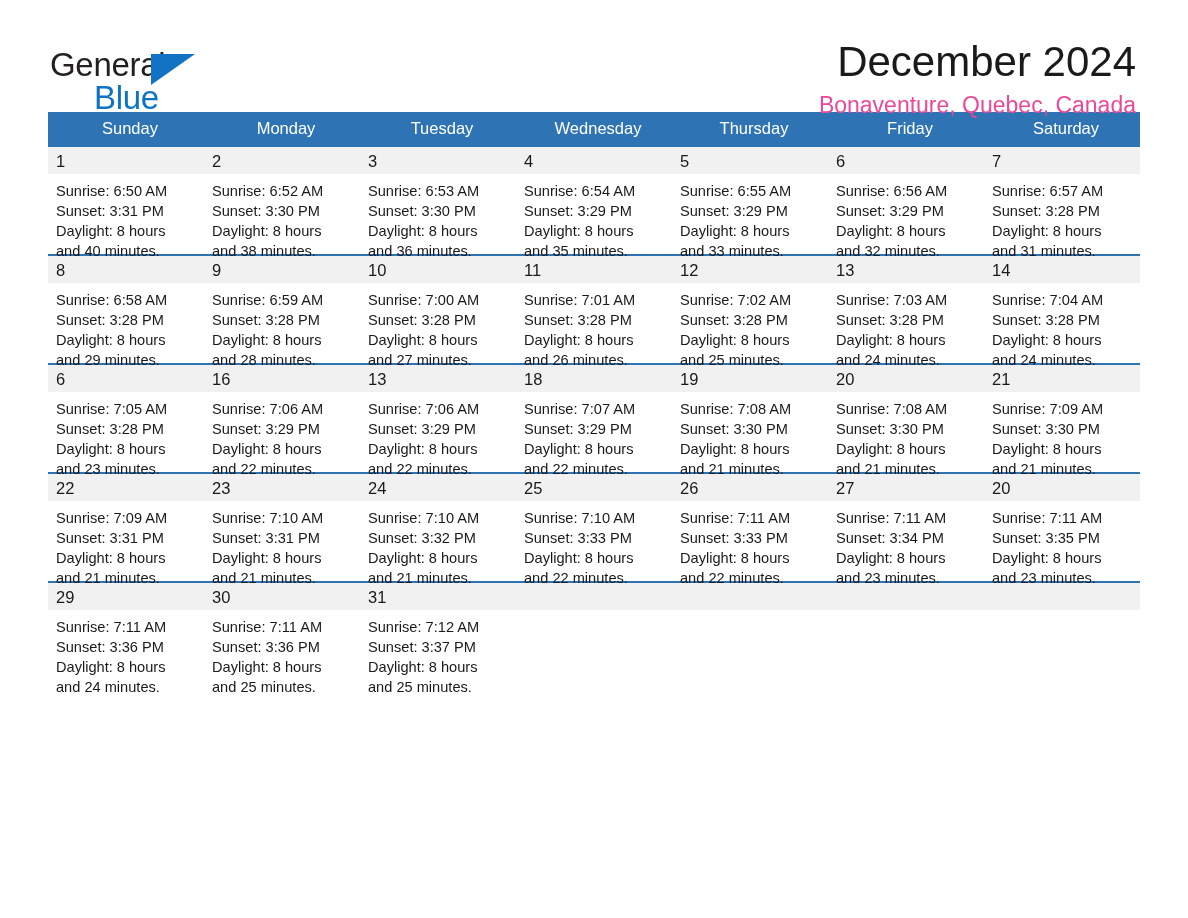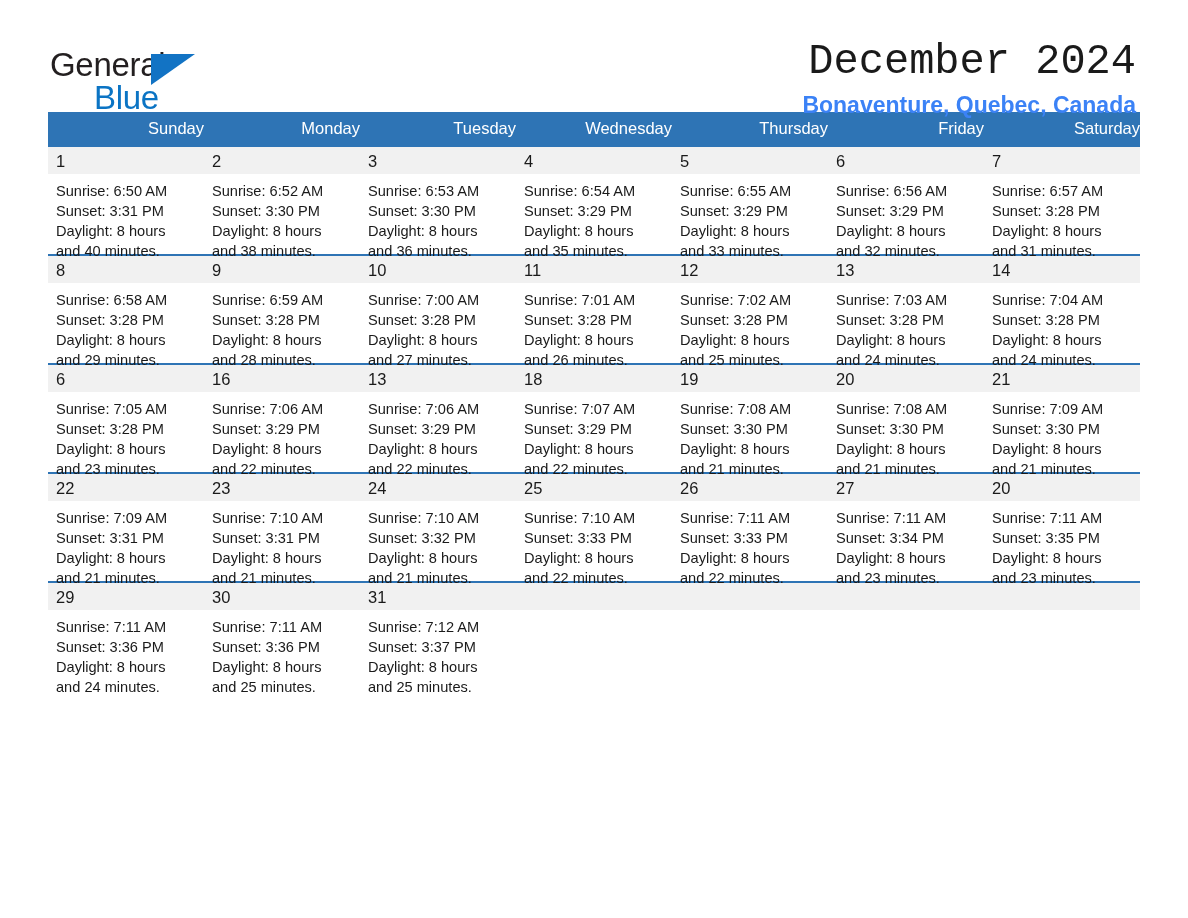--- a/index.html
+++ b/index.html
@@ -67,43 +67,42 @@
     text-align: right;
     padding-right: 4px;
   }
   .month-title {
     font-size: 42px;
     font-weight: normal;
     color: #1a1a1a;
     line-height: 1.05;
     margin: 0;
     letter-spacing: 0px;
-    font-family: Liberation Mono, monospace;
   }
   .location-title {
     font-size: 23px;
-    font-weight: bold;
-    color: #3b82f6;
+    font-weight: normal;
+    color: #ec4899;
     margin: 9px 0 0 0;
     line-height: 1.1;
   }
 
   
   .calendar {
     width: 1092px;
     border-collapse: collapse;
     table-layout: fixed;
     margin-top: 4px;
   }
   .calendar th {
     background: #2e74b5;
     color: #ffffff;
     font-weight: normal;
     font-size: 16.5px;
-    text-align: right;
+    text-align: center;
     padding: 7px 0 8px 8px;
     line-height: 1.1;
   }
   .calendar td {
     vertical-align: top;
     padding: 0;
     border-top: 2.5px solid #2e74b5;
   }
   .daynum {
     background: #f1f1f1;

